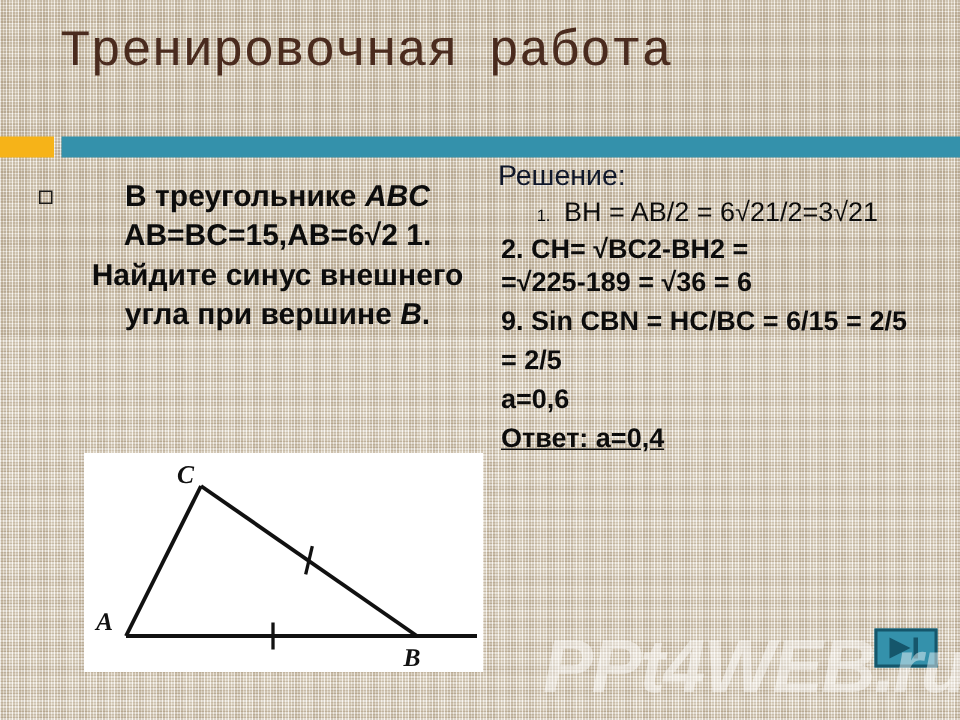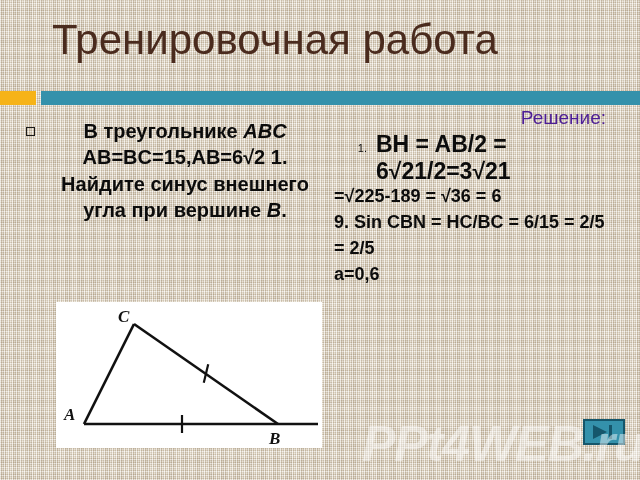--- a/index.html
+++ b/index.html
@@ -42,27 +42,28 @@
         rgba(255,250,240,0.14) 6px, rgba(255,250,240,0.14) 13px),
       repeating-linear-gradient(0deg,
         rgba(140,120,95,0.09) 0px, rgba(140,120,95,0.09) 7px,
         rgba(255,250,240,0.13) 7px, rgba(255,250,240,0.13) 15px);
     pointer-events: none;
   }
 
   
   #title {
     position: absolute;
-    left: 52px;
+    left: 40px;
     top: 16px;
-    font-size: 42px;
+    font-size: 34px;
     font-weight: 400;
     color: #4a2b1e;
     letter-spacing: 0px;
     white-space: nowrap;
+    font-family: Liberation Mono, monospace;
   }
 
   
   #band-orange {
     position: absolute;
     left: 0px;
     top: 91px;
     width: 36px;
     height: 14px;
     background: #f6b318;
@@ -119,38 +120,38 @@
   
   #right-col {
     position: absolute;
     left: 332px;
     top: 107px;
     width: 300px;
   }
   #solution-heading {
     font-size: 19px;
     font-weight: 400;
-    color: #4c1d95;
-    text-align: right;
+    color: #0f172a;
+    text-align: left;
     padding-right: 26px;
     margin-bottom: 2px;
   }
   ol#solution-list {
     margin: 0;
     padding-left: 38px;
     font-size: 11px;
     color: #0c0c0c;
   }
   ol#solution-list > li {
     font-size: 11px;
     margin-bottom: 1px;
   }
   ol#solution-list > li > span {
-    font-size: 23px;
-    font-weight: bold;
+    font-size: 18px;
+    font-weight: normal;
     line-height: 1.18;
     display: block;
     margin-left: 6px;
   }
   .plain-line {
     font-size: 18px;
     font-weight: bold;
     color: #0c0c0c;
     line-height: 1.22;
     margin-left: 2px;
@@ -238,24 +239,28 @@
 
   <div id="right-col">
     <div id="solution-heading">Решение:</div>
 
     <ol id="solution-list">
       <li>
         <span>BH = AB/2 = 6√21/2=3√21</span>
       </li>
     </ol>
 
+    <div class="plain-line">2. CH= √BC2-BH2 =</div>
     <div class="plain-line nomargin">=√225-189 = √36 = 6</div>
     <div class="plain-line">9. Sin CBN = HC/BC = 6/15 = 2/5</div>
     <div class="plain-line">= 2/5</div>
     <div class="plain-line">a=0,6</div>
+    <div>
+      <span id="answer-line">Ответ: a=0,4</span>
+    </div>
   </div>
 
   <div id="next-button">
     <svg width="26" height="16" viewBox="0 0 26 16">
       <polygon points="2,1 16,8 2,15" fill="#15566b"></polygon>
       <rect x="18" y="1" width="3" height="14" fill="#15566b"></rect>
     </svg>
   </div>
 
   <div id="watermark">PPt4WEB.ru</div>

